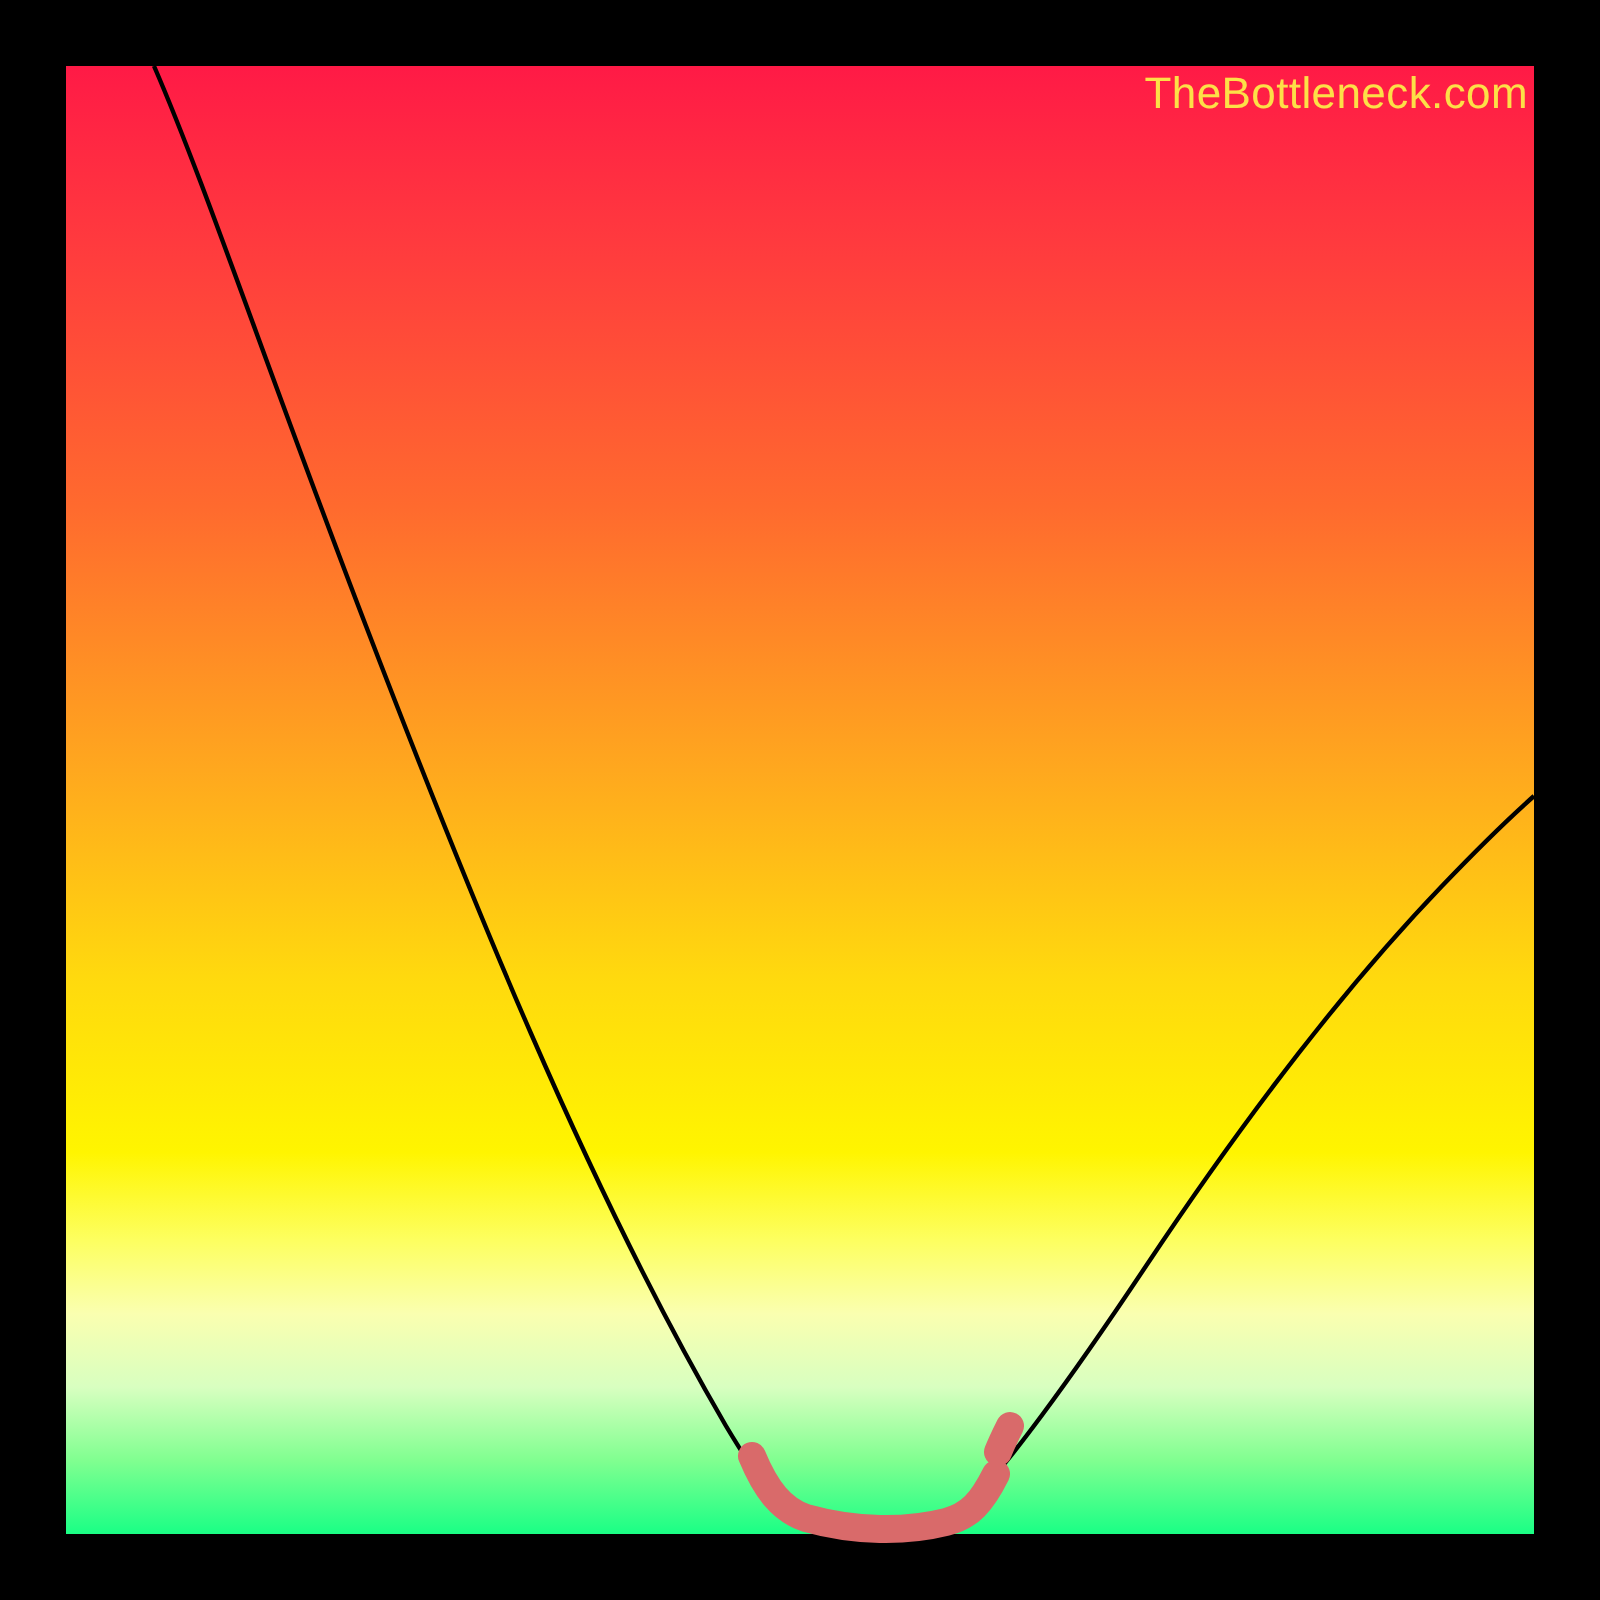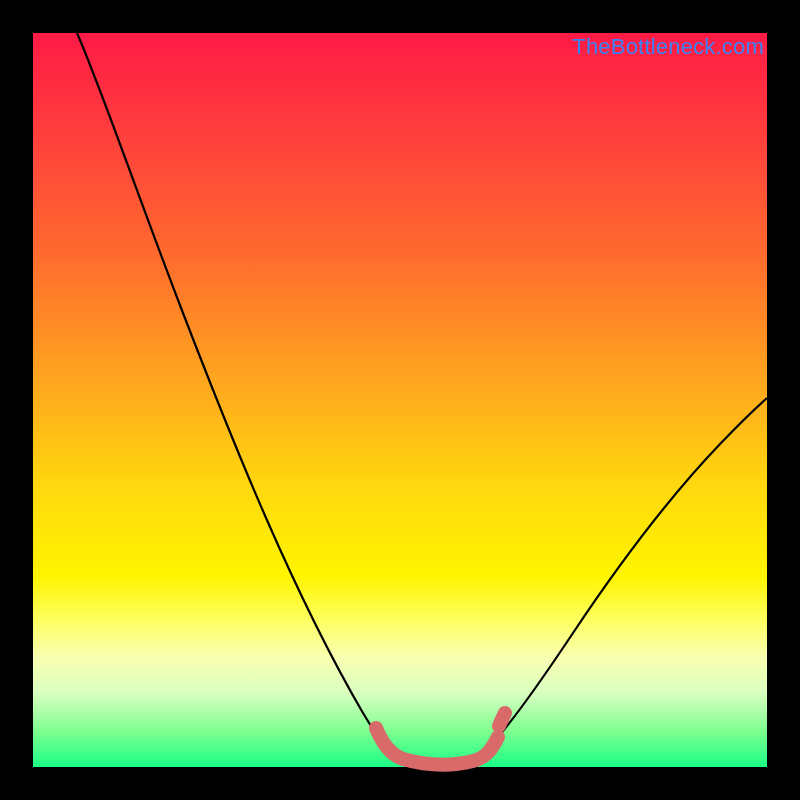--- a/index.html
+++ b/index.html
@@ -29,21 +29,21 @@
       #d8ffc0 90%,
       #80ff90 95%,
       #1aff85 100%);
   }
   .watermark {
     position: absolute;
     top: 34px;
     right: 36px;
     font-size: 22px;
     font-weight: 500;
-    color: #3b82f6;
+    color: #fde047;
     letter-spacing: 0.2px;
   }
   svg.curves {
     position: absolute;
     left: 33px;
     top: 33px;
     width: 734px;
     height: 734px;
     overflow: visible;
   }

